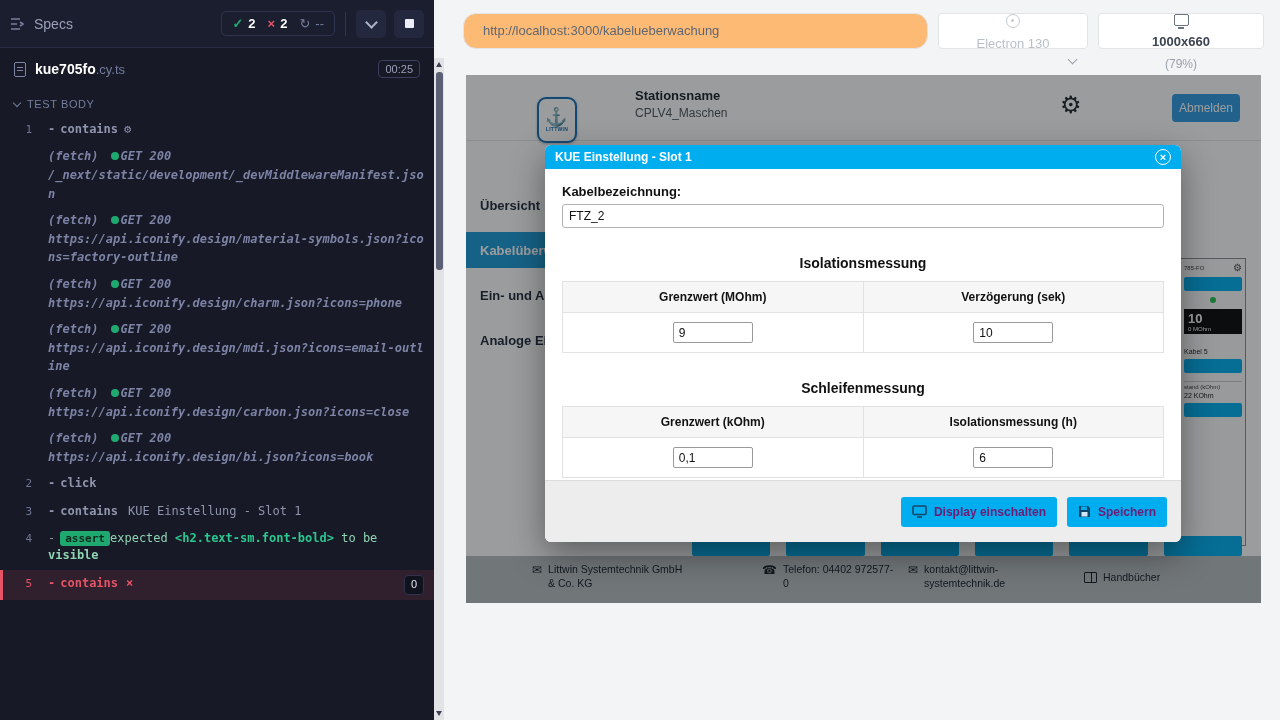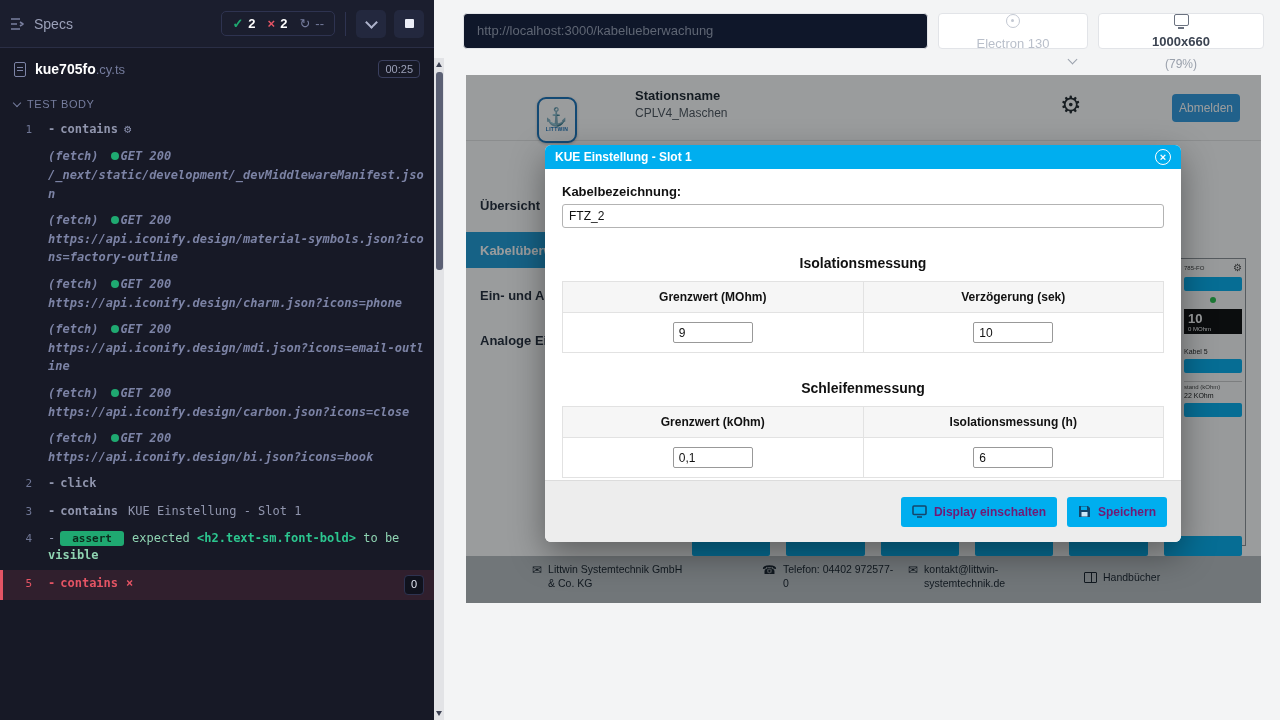--- a/index.html
+++ b/index.html
@@ -39,42 +39,42 @@
   .dash::before { content:"-"; margin-right:5px; color:inherit; }
   .cmd { font-weight:bold;text-align:center; }
   .cmd-arg { color:#9095ad; margin-left:10px; }
   .gear-inline { color:#8a90ae; font-size:12px; margin-left:6px; }
 
   .lrow.fetch { padding:4px 6px 4px 0; color:#7c83a5; }
   .fcontent { flex:1; min-width:0; font-style:italic; font-weight:bold; line-height:1.55; }
   .fdot { display:inline-block; width:8px; height:8px; border-radius:50%; background:#1fa971; margin:0 2px 0 12px; }
   .furl { word-break:break-all; }
 
-  .assert-badge { background:#1fa971; color:#0c2b1d; border-radius:3px; padding:1px 12px; font-weight:bold; margin-right:8px; font-size:11px; }
+  .assert-badge { background:#1fa971; color:#0c2b1d; border-radius:3px; padding:1px 5px; font-weight:bold; font-size:11px; }
   .a-text { color:#8fd4b2; }
   .a-el { color:#2cc68f; font-weight:bold; }
   .a-strong { color:#8fd4b2; font-weight:bold; }
 
   .fail-row { background:rgba(228,84,100,0.12); border-left:3px solid #e45464; padding-left:0; }
   .fail-row .ln { width:45px; color:#e45464; }
   .red { color:#e45464; }
   .failx { margin-left:8px; font-weight:bold; }
   .count-badge { margin-left:auto; align-self:center; background:#10121d; border:1px solid #2e3350; border-radius:4px; color:#e2e5f2; font-size:11px; padding:1px 6px; margin-right:4px; font-family:"Liberation Sans",sans-serif; }
 
   
   .rscroll { position:absolute; left:434px; top:58px; width:10px; height:662px; background:#e2e3e6; }
   .rarrow { position:absolute; left:2px; width:0; height:0; border-left:3px solid transparent; border-right:3px solid transparent; }
   .rarrow.up { top:4px; border-bottom:5px solid #3c4152; }
   .rarrow.down { bottom:4px; border-top:5px solid #3c4152; }
   .rthumb { position:absolute; left:1.5px; top:14px; width:7px; height:198px; background:#5b6074; border-radius:3px; }
 
   
   .stage { position:absolute; left:444px; top:0; width:836px; height:720px; background:#f3f4f5; }
   .browserbar { position:absolute; left:0; top:0; width:100%; height:58px; }
-  .urlbox { position:absolute; left:19px; top:13px; width:465px; height:36px; background:#0f172a; border:1px solid #e2e4e8; border-radius:4px; font-size:13px; color:#5f6674; line-height:34px; padding:0 13px; white-space:nowrap; overflow:hidden; }
+  .urlbox { position:absolute; left:19px; top:13px; width:465px; height:36px; background:#fdba74; border:1px solid #e2e4e8; border-radius:13px; font-size:13px; color:#5f6674; line-height:34px; padding:0 19px; white-space:nowrap; overflow:hidden; }
   .selbox { position:absolute; top:13px; height:36px; background:#fff; border:1px solid #e2e4e8; border-radius:4px; display:flex; align-items:center; gap:8px; padding:0 11px; font-size:13px; cursor:pointer;flex-direction:column; }
   .sel-browser { left:494px; width:150px; color:#b9bfca; }
   .sel-viewport { left:654px; width:166px; color:#3c4452; }
   .electron-icon { width:14px; height:14px; border:1.5px solid #c3c8d2; border-radius:50%; position:relative; flex:none; }
   .electron-icon::after { content:""; position:absolute; left:4px; top:4px; width:3px; height:3px; border-radius:50%; background:#c3c8d2; }
   .monitor-icon { width:15px; height:12px; border:1.5px solid #6b7280; border-radius:2px; position:relative; flex:none; }
   .monitor-icon::after { content:""; position:absolute; left:3px; bottom:-4px; width:6px; height:2px; background:#6b7280; }
   .vp-size { font-weight:bold; }
   .vp-pct { color:#9aa1ac; font-size:12px; }
   .selchev { margin-left:auto; width:7px; height:7px; border-right:1.5px solid #9aa1ac; border-bottom:1.5px solid #9aa1ac; transform:rotate(45deg); margin-top:-3px; flex:none; }

